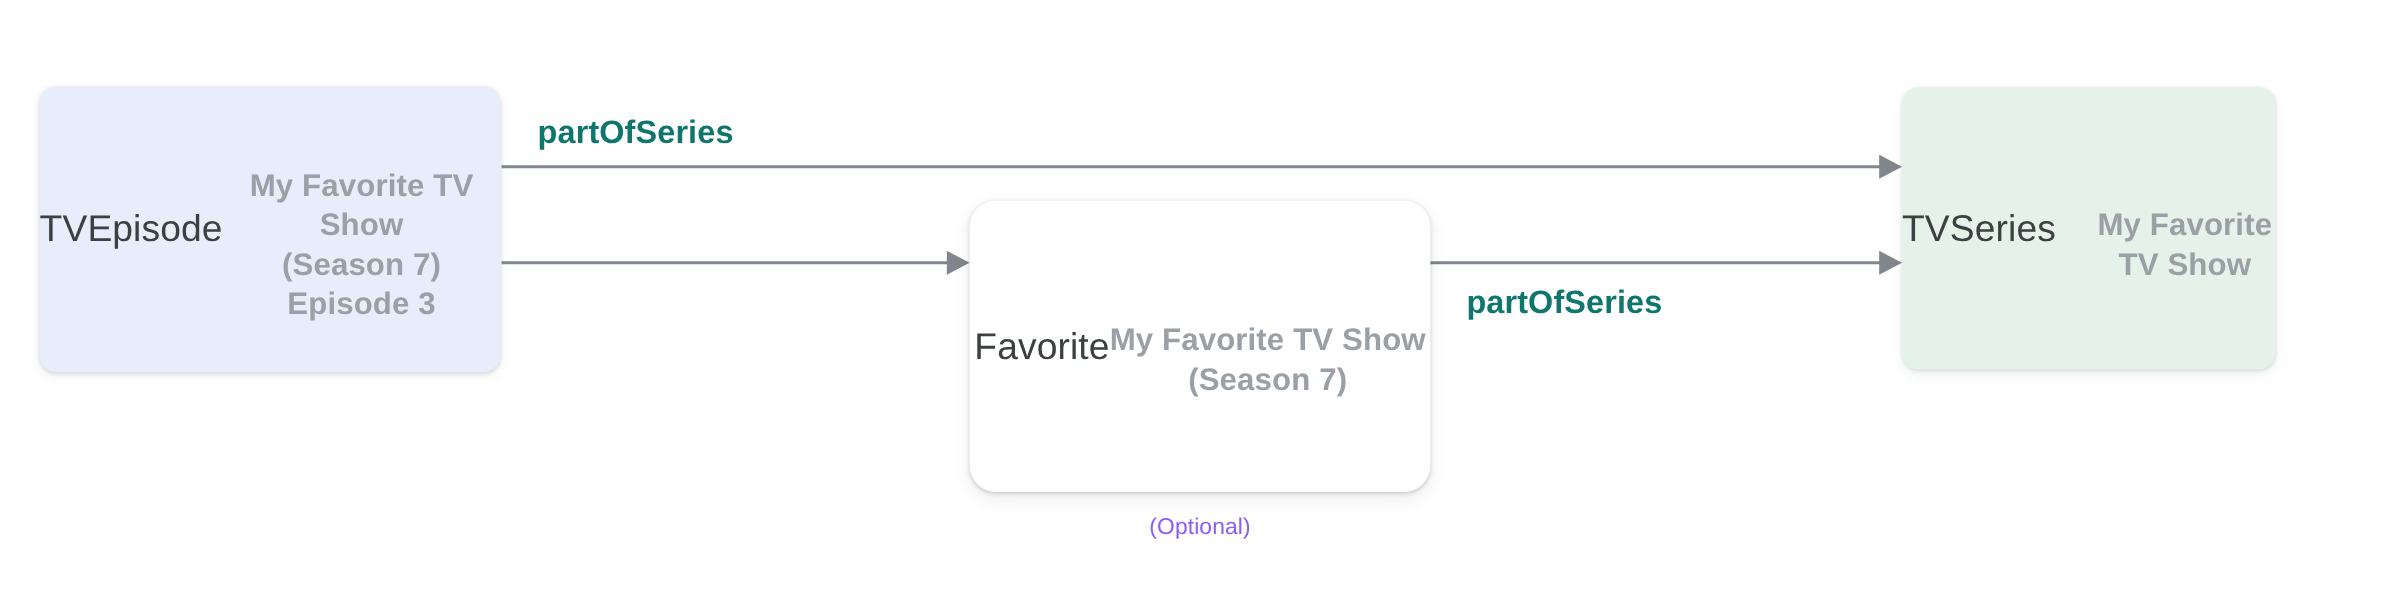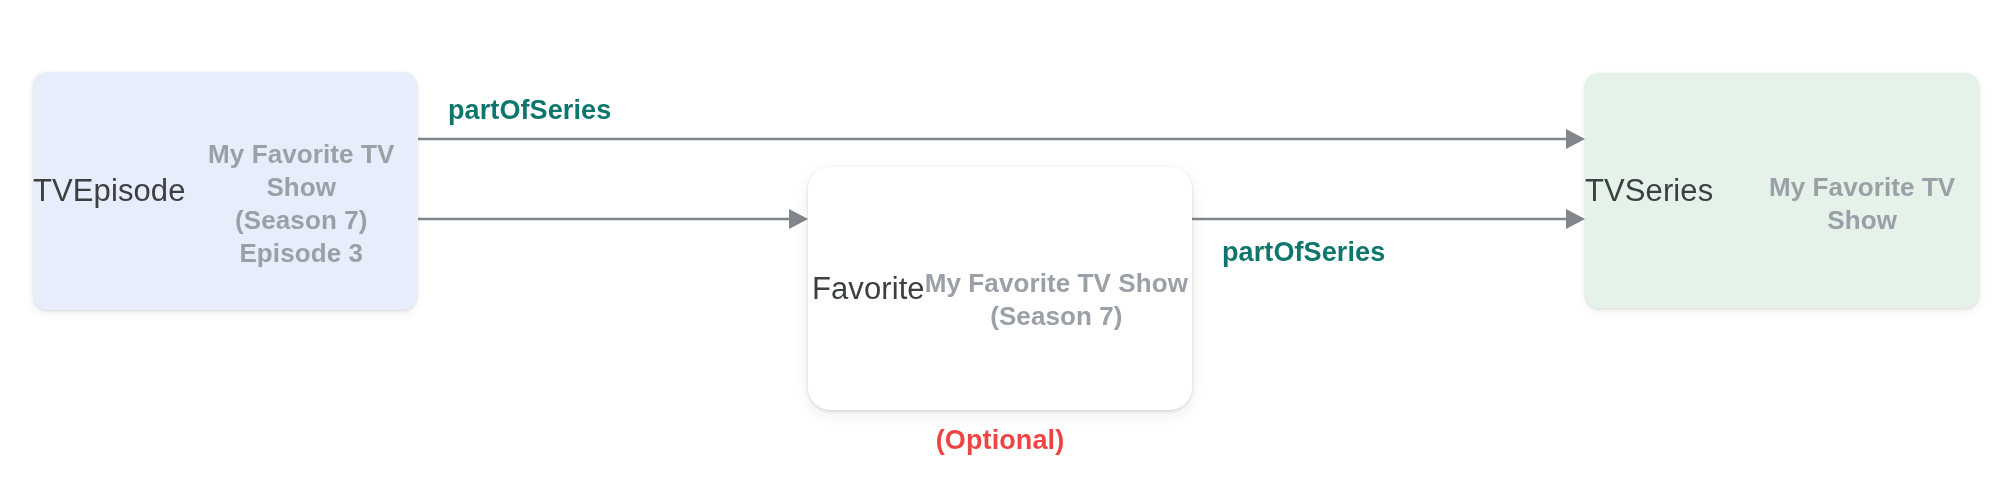--- a/index.html
+++ b/index.html
@@ -60,21 +60,21 @@
     top: 167px;
     width: 384px;
     height: 243px;
     background: #ffffff;
     border-radius: 22px;
     box-shadow: 0 1px 3px rgba(60,64,67,0.18), 0 5px 14px rgba(60,64,67,0.10);
   }
   #node-series {
     left: 1585px;
     top: 73px;
-    width: 394px;
+    width: 311px;
     height: 235px;
     background: #e4f2e9;
     border-radius: 14px;
     box-shadow: 0 1px 3px rgba(60,64,67,0.14), 0 4px 10px rgba(60,64,67,0.07);
     gap: 32px;
   }
   #node-season .node-sub { margin-top: 22px; }
 
   
   .edge-svg {
@@ -103,24 +103,24 @@
     font-weight: 700;
     white-space: nowrap;
     letter-spacing: 0.1px;
   }
   #label-partofseries-top { left: 448px;  top: 94px; }
   #label-partofseason     { left: 448px;  top: 236px; }
   #label-partofseries-mid { left: 1222px; top: 236px; }
 
   .note-label {
     position: absolute;
-    font-size: 27px;
+    font-size: 19px;
     line-height: 32px;
-    color: #ef4444;
-    font-weight: 700;
+    color: #8b5cf6;
+    font-weight: 400;
     white-space: nowrap;
     text-align: center;
     letter-spacing: 0.1px;
   }
   #label-optional {
     left: 808px;
     top: 424px;
     width: 384px;
   }
 </style>

